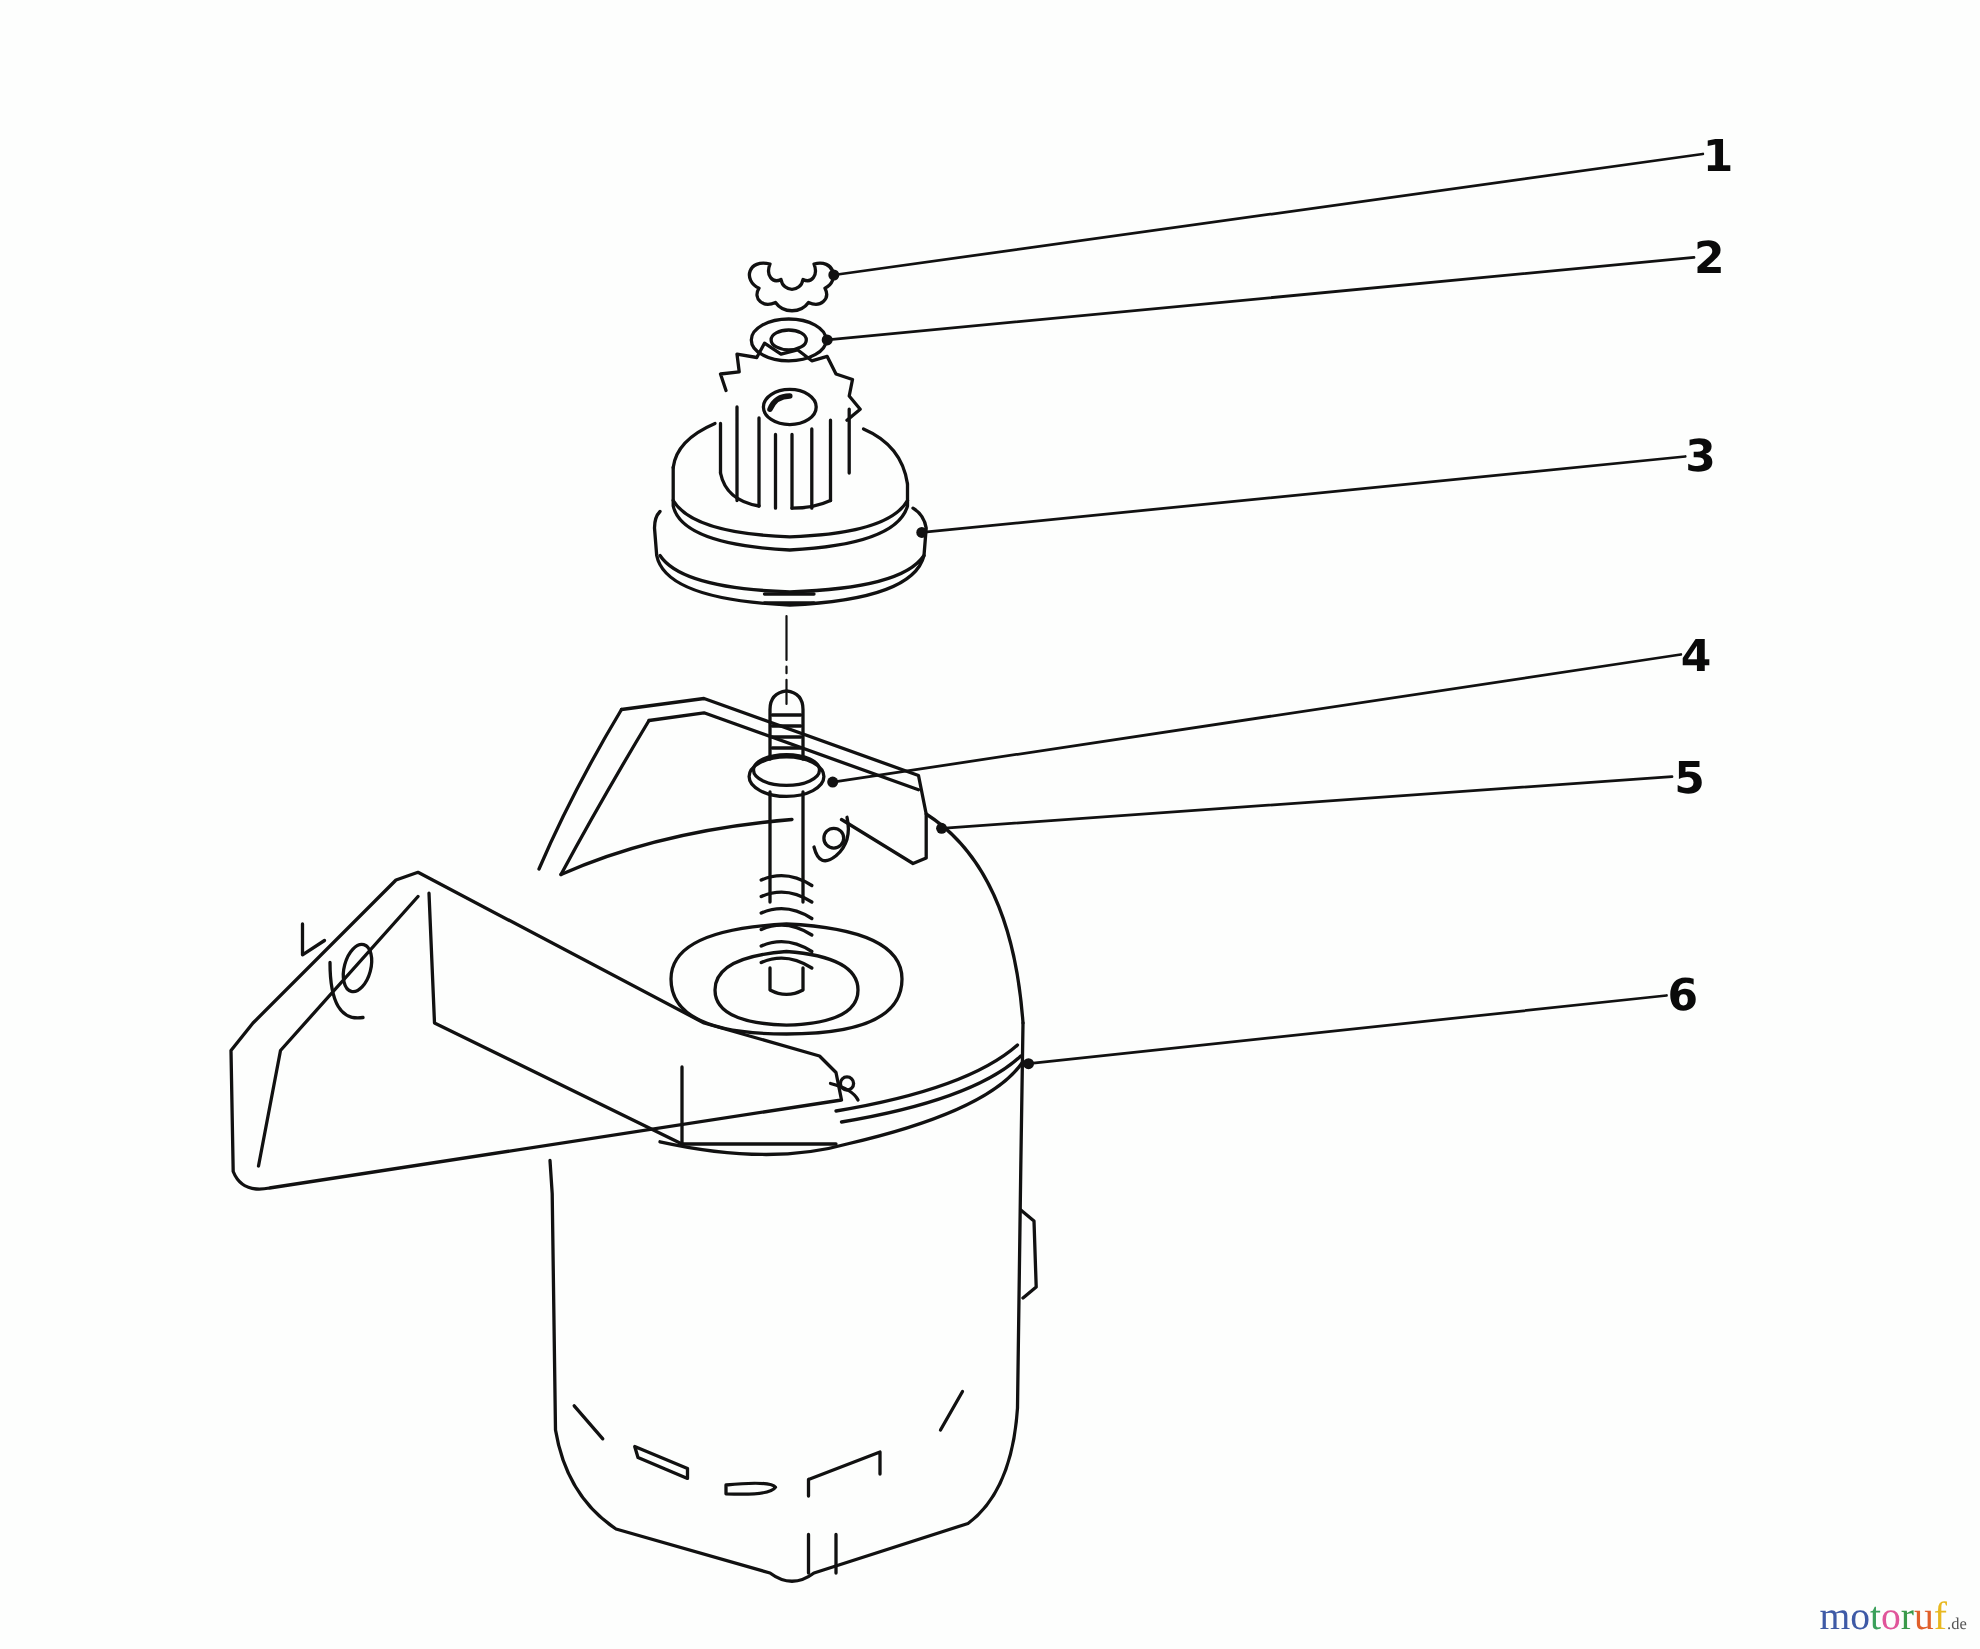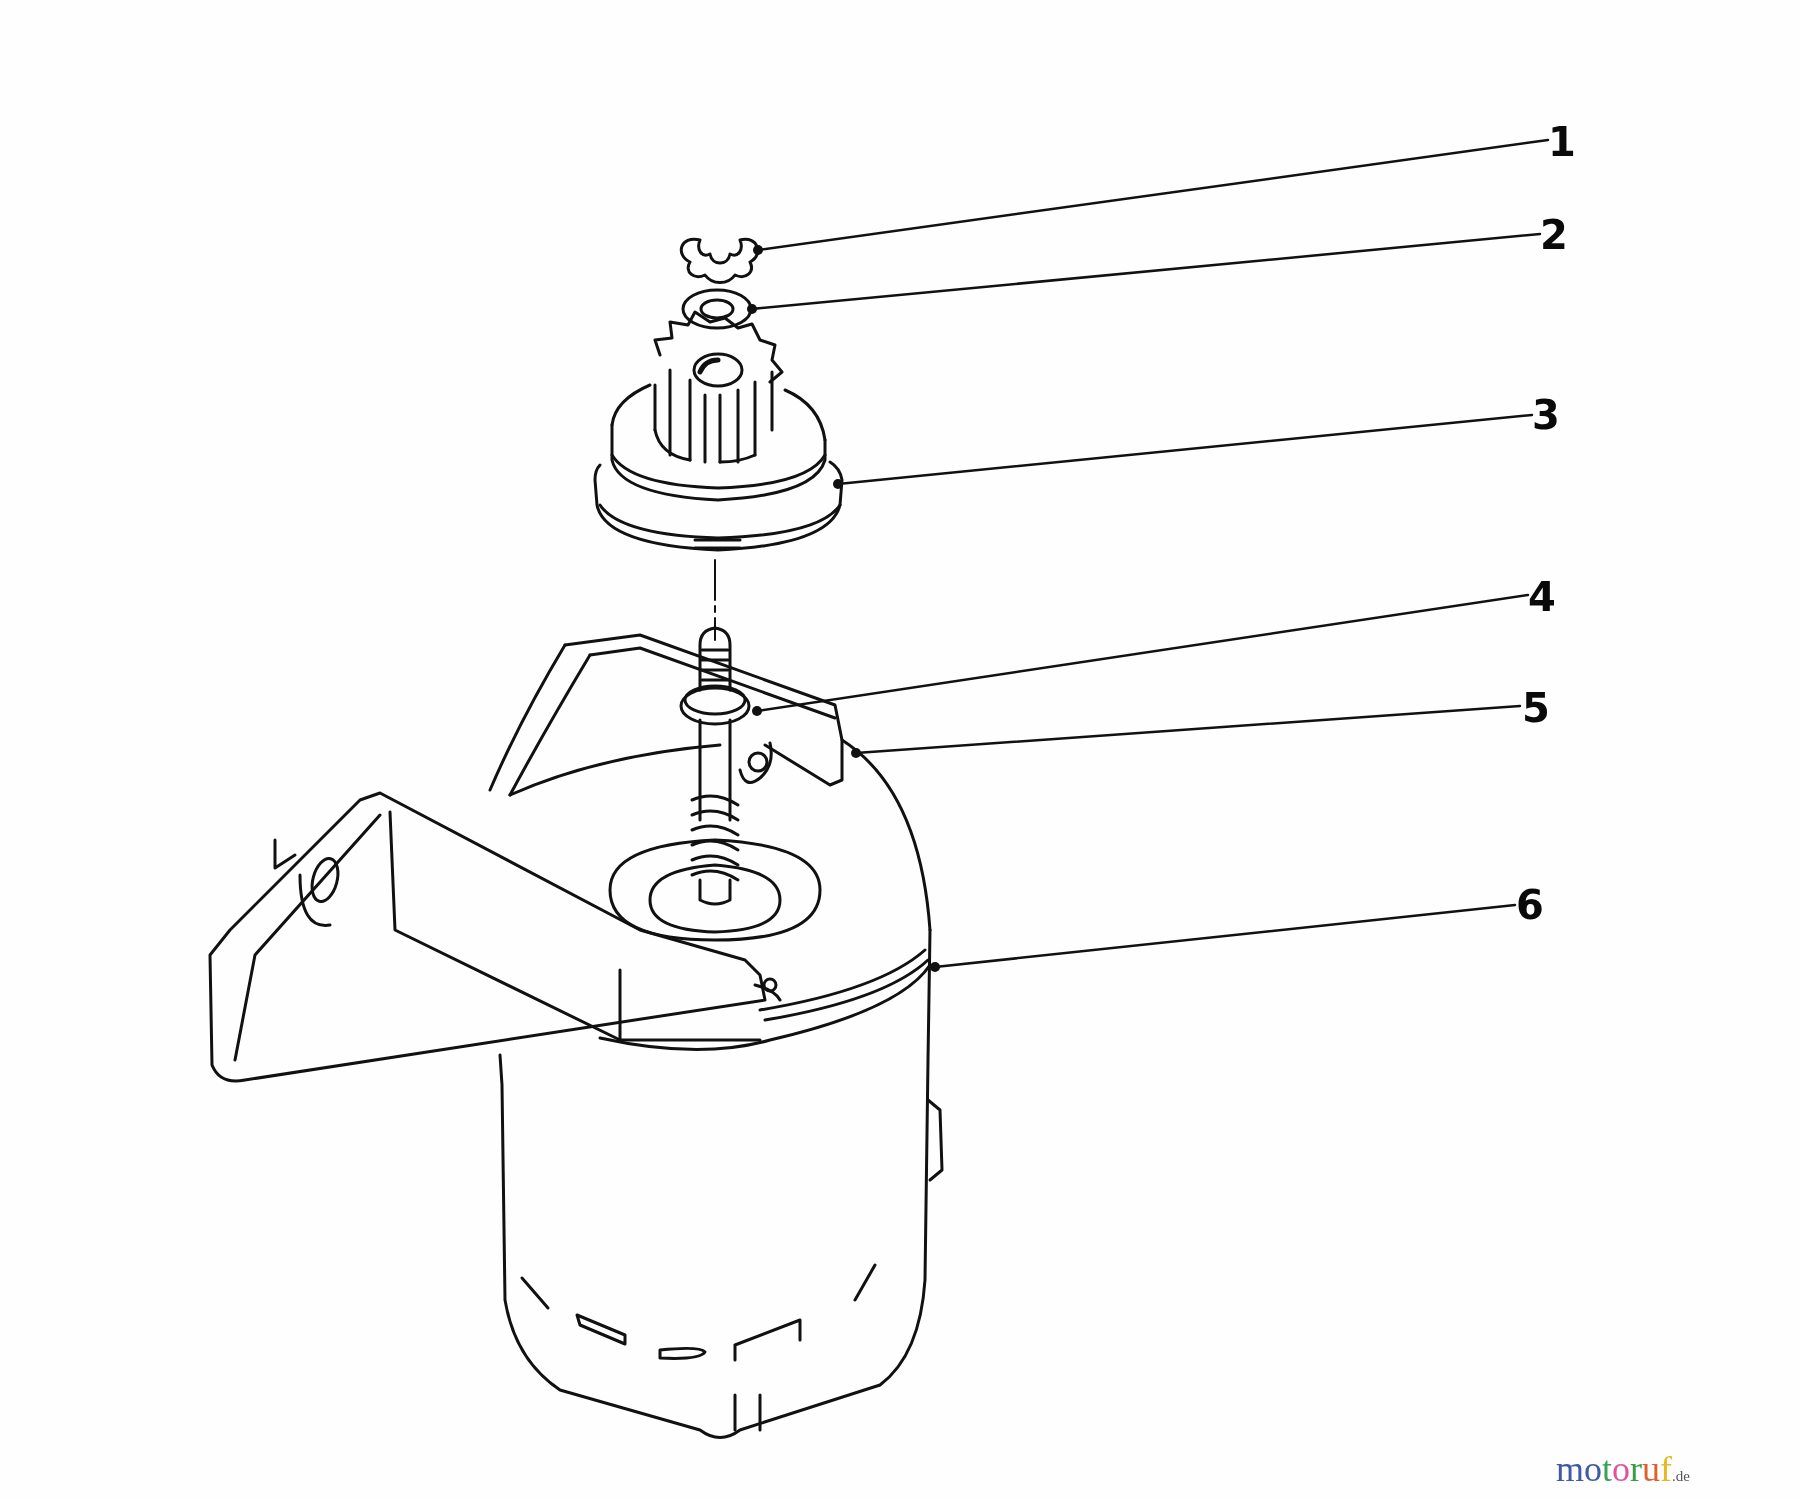--- a/index.html
+++ b/index.html
@@ -1,19 +1,19 @@
 <!DOCTYPE html>
 <html><head>
 <meta charset="utf-8">
 <style>
   html, body { margin: 0; padding: 0; background: #fdfefd; }
   body { width: 1800px; height: 1499px; position: relative; overflow: hidden; font-family: "Liberation Sans", sans-serif; }
   #diagram { position: absolute; left: 0; top: 0; width: 1800px; height: 1499px; }
   .callout-num { position: absolute; font-family: "DejaVu Sans", sans-serif; font-weight: bold; font-size: 40px; color: #0a0a0a; line-height: 1; }
-  .watermark { position: absolute; left: 1556px; top: 1451px; font-family: "Liberation Serif", serif; font-size: 36px; line-height: 1; white-space: nowrap; }
+  .watermark { position: absolute; left: 1654px; top: 1451px; font-family: "Liberation Serif", serif; font-size: 36px; line-height: 1; white-space: nowrap; }
   .watermark .de { font-size: 15px; color: #555; }
 </style>
 </head>
 <body>
 
 <svg id="diagram" viewBox="0 0 1800 1499" xmlns="http://www.w3.org/2000/svg">
   <g fill="none" stroke="#111" stroke-width="3" stroke-linecap="round" stroke-linejoin="round">
 
     <g>
       <path d="M700 240 C680 235 675 255 690 262 C684 272 694 280 705 275 C712 285 728 285 735 275 C746 280 755 272 750 262 C764 255 758 235 740 240 C744 250 738 258 730 254 C728 266 712 266 710 254 C702 258 696 250 700 240 Z"></path>

